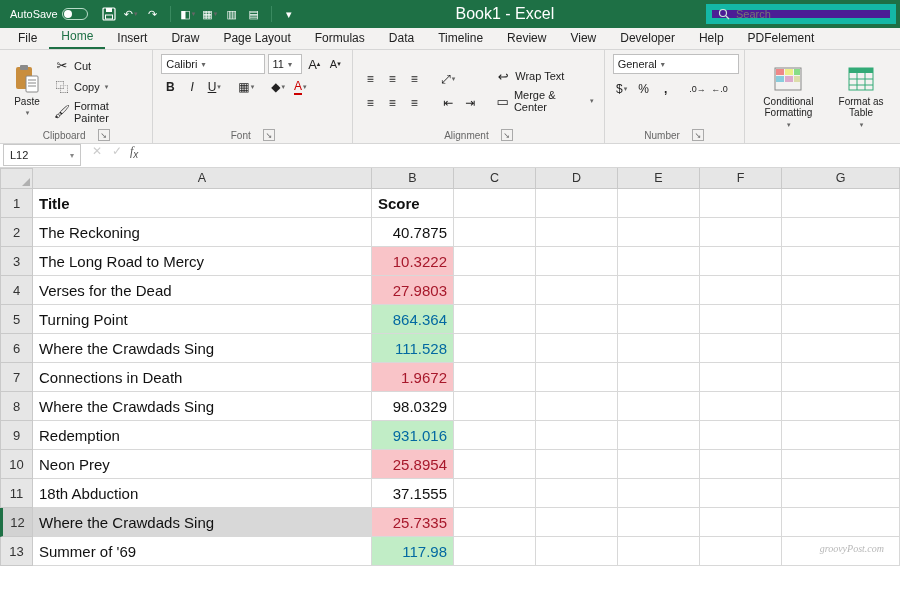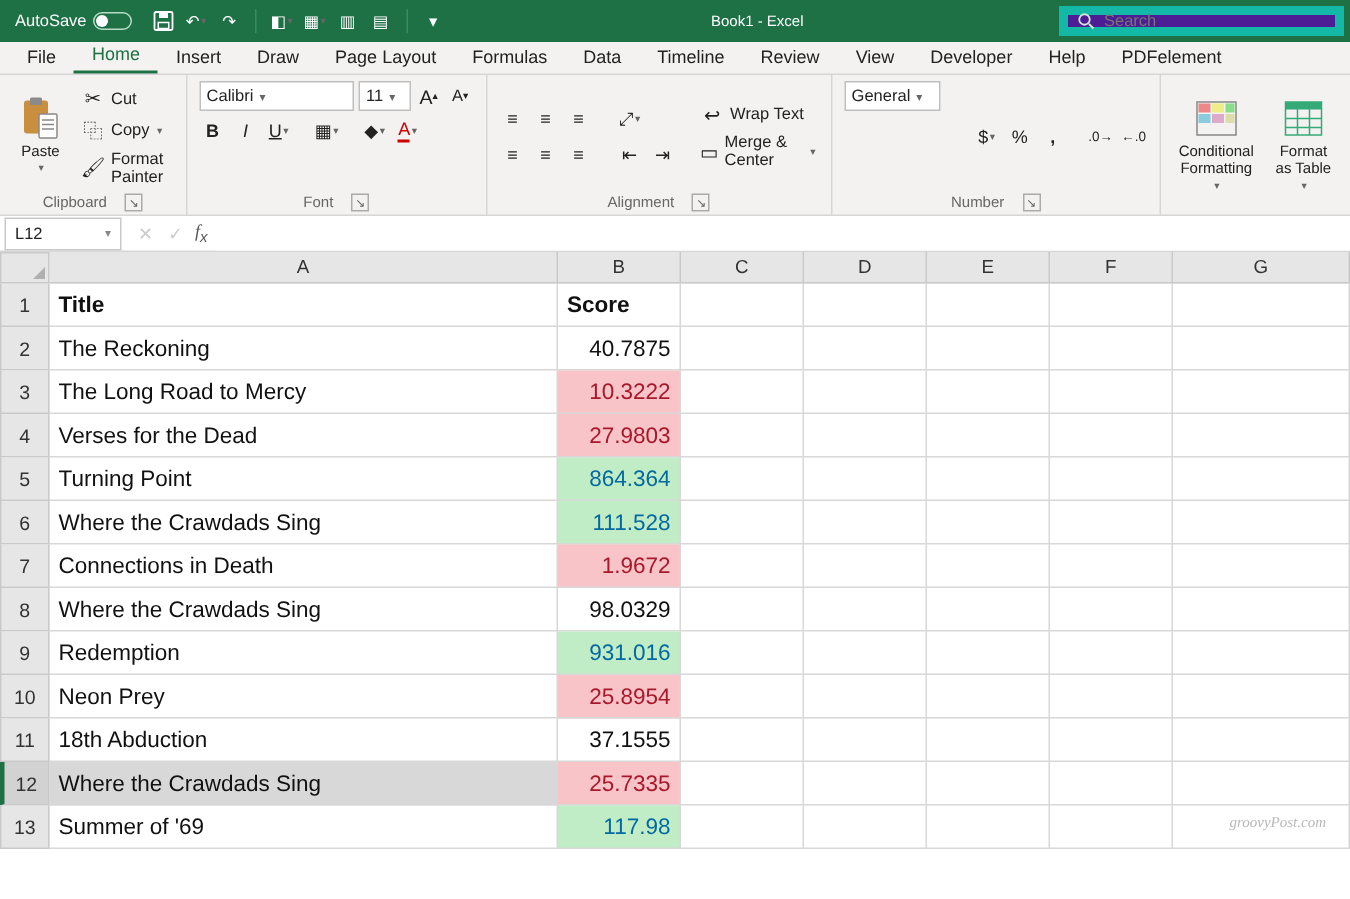--- a/index.html
+++ b/index.html
@@ -5,21 +5,21 @@
   * { box-sizing: border-box; margin: 0; padding: 0; font-family: "Segoe UI", Arial, sans-serif; }
   body { width: 900px; height: 599px; background: #fff; overflow: hidden; user-select: none; font-size: 12px; color: #222; }
   
   .titlebar { height: 28px; background: #1e7045; display: flex; align-items: center; color: #fff; padding: 0 4px; font-size: 11px; }
   .autosave { display: flex; align-items: center; gap: 4px; padding: 0 6px; }
   .autosave .switch { width: 26px; height: 12px; border: 1px solid #b8dcc8; border-radius: 7px; position: relative; }
   .autosave .switch::after { content: ""; position: absolute; left: 1px; top: 1px; width: 8px; height: 8px; border-radius: 50%; background: #fff; }
   .qat { display: flex; gap: 8px; padding: 0 8px; align-items: center; }
   .qat .ic { width: 14px; height: 14px; display: flex; align-items: center; justify-content: center; }
   .qat .sep { width: 1px; height: 16px; background: #3a8a60; margin: 0 2px; }
-  .titlecenter { flex: 1; text-align: center; font-size: 10px; }
+  .titlecenter { flex: 1; text-align: center; font-size: 16px; }
   .searchbox { width: 190px; height: 20px; background: #4c1d95; border: 6px solid #14b8a6; display: flex; align-items: center; padding: 0 6px; gap: 6px; color: #d0e8db; }
   .searchbox input { background: transparent; border: none; outline: none; color: #d0e8db; font-size: 11px; flex: 1; }
   
   .menutabs { height: 22px; background: #f3f2f1; display: flex; align-items: end; padding: 0 6px; gap: 0; font-size: 12px; border-bottom: 1px solid #d6d6d6; }
   .menutabs .tab { padding: 5px 12px 4px; color: #222; cursor: pointer; }
   .menutabs .tab.active { color: #1e7045; border-bottom: 2px solid #1e7045; font-weight: 500; }
   
   .ribbon { height: 94px; background: #f3f2f1; display: flex; border-bottom: 1px solid #d6d6d6; }
   .group { border-right: 1px solid #d6d6d6; padding: 4px 8px 2px; display: flex; flex-direction: column; justify-content: space-between; }
   .group .body { display: flex; gap: 6px; flex: 1; }
@@ -30,21 +30,21 @@
   .hstack { display: flex; flex-direction: column; gap: 3px; justify-content: center; }
   .hbtn { display: flex; align-items: center; gap: 4px; font-size: 11px; padding: 1px 2px; }
   .icn { width: 16px; height: 16px; display: inline-flex; align-items: center; justify-content: center; font-size: 13px; }
   .fontrow { display: flex; gap: 3px; align-items: center; margin-bottom: 4px; }
   .combo { border: 1px solid #bfbfbf; background: #fff; height: 20px; display: flex; align-items: center; padding: 0 4px; font-size: 11px; }
   .combo .arr { margin-left: 4px; font-size: 8px; color: #666; }
   .row { display: flex; gap: 4px; align-items: center; }
   .smbtn { min-width: 18px; height: 18px; display: flex; align-items: center; justify-content: center; font-size: 12px; }
   .drop { font-size: 7px; color: #666; margin-left: 1px; }
   
-  .fbar { height: 24px; border-bottom: 1px solid #d6d6d6; display: flex; align-items: center; background: #fff; }
+  .fbar { height: 24px; border-bottom: 1px solid #d6d6d6; display: flex; align-items: flex-start; background: #fff; }
   .namebox { width: 78px; height: 22px; border: 1px solid #c8c8c8; margin: 0 3px; display: flex; align-items: center; padding: 0 6px; font-size: 11px; justify-content: space-between; }
   .fbtns { display: flex; gap: 2px; padding: 0 4px; color: #888; }
   .fbtns span { width: 18px; text-align: center; }
   .fx { font-style: italic; font-family: Georgia, serif; color: #555; padding-right: 6px; }
   .finput { flex: 1; border: none; outline: none; font-size: 11px; height: 100%; }
   
   .grid { position: relative; }
   .hd { background: #e6e6e6; border: 1px solid #c9c9c9; border-top: none; border-left: none; display: flex; align-items: center; justify-content: center; font-size: 12.5px; color: #333; }
   .hd:first-child { border-left: 1px solid #c9c9c9; }
   .colheads { display: flex; height: 21px; }
@@ -233,21 +233,21 @@
           </div>
       </div>
     </div>
     <div class="label">
         <span>Alignment</span>
         <span class="launcher">↘</span>
       </div>
   </div>
 
   <div class="group" style="min-width:140px">
-    <div class="body" style="flex-direction:row;gap:22px">
+    <div class="body" style="flex-direction:column;gap:6px">
       <div class="combo" style="width:126px">
           <span>General</span>
           <span class="arr">▾</span>
         </div>
       <div class="row">
         <div class="smbtn">$<span class="drop">▾</span></div>
         <div class="smbtn">%</div>
         <div class="smbtn">
             <b>,</b>
           </div>

